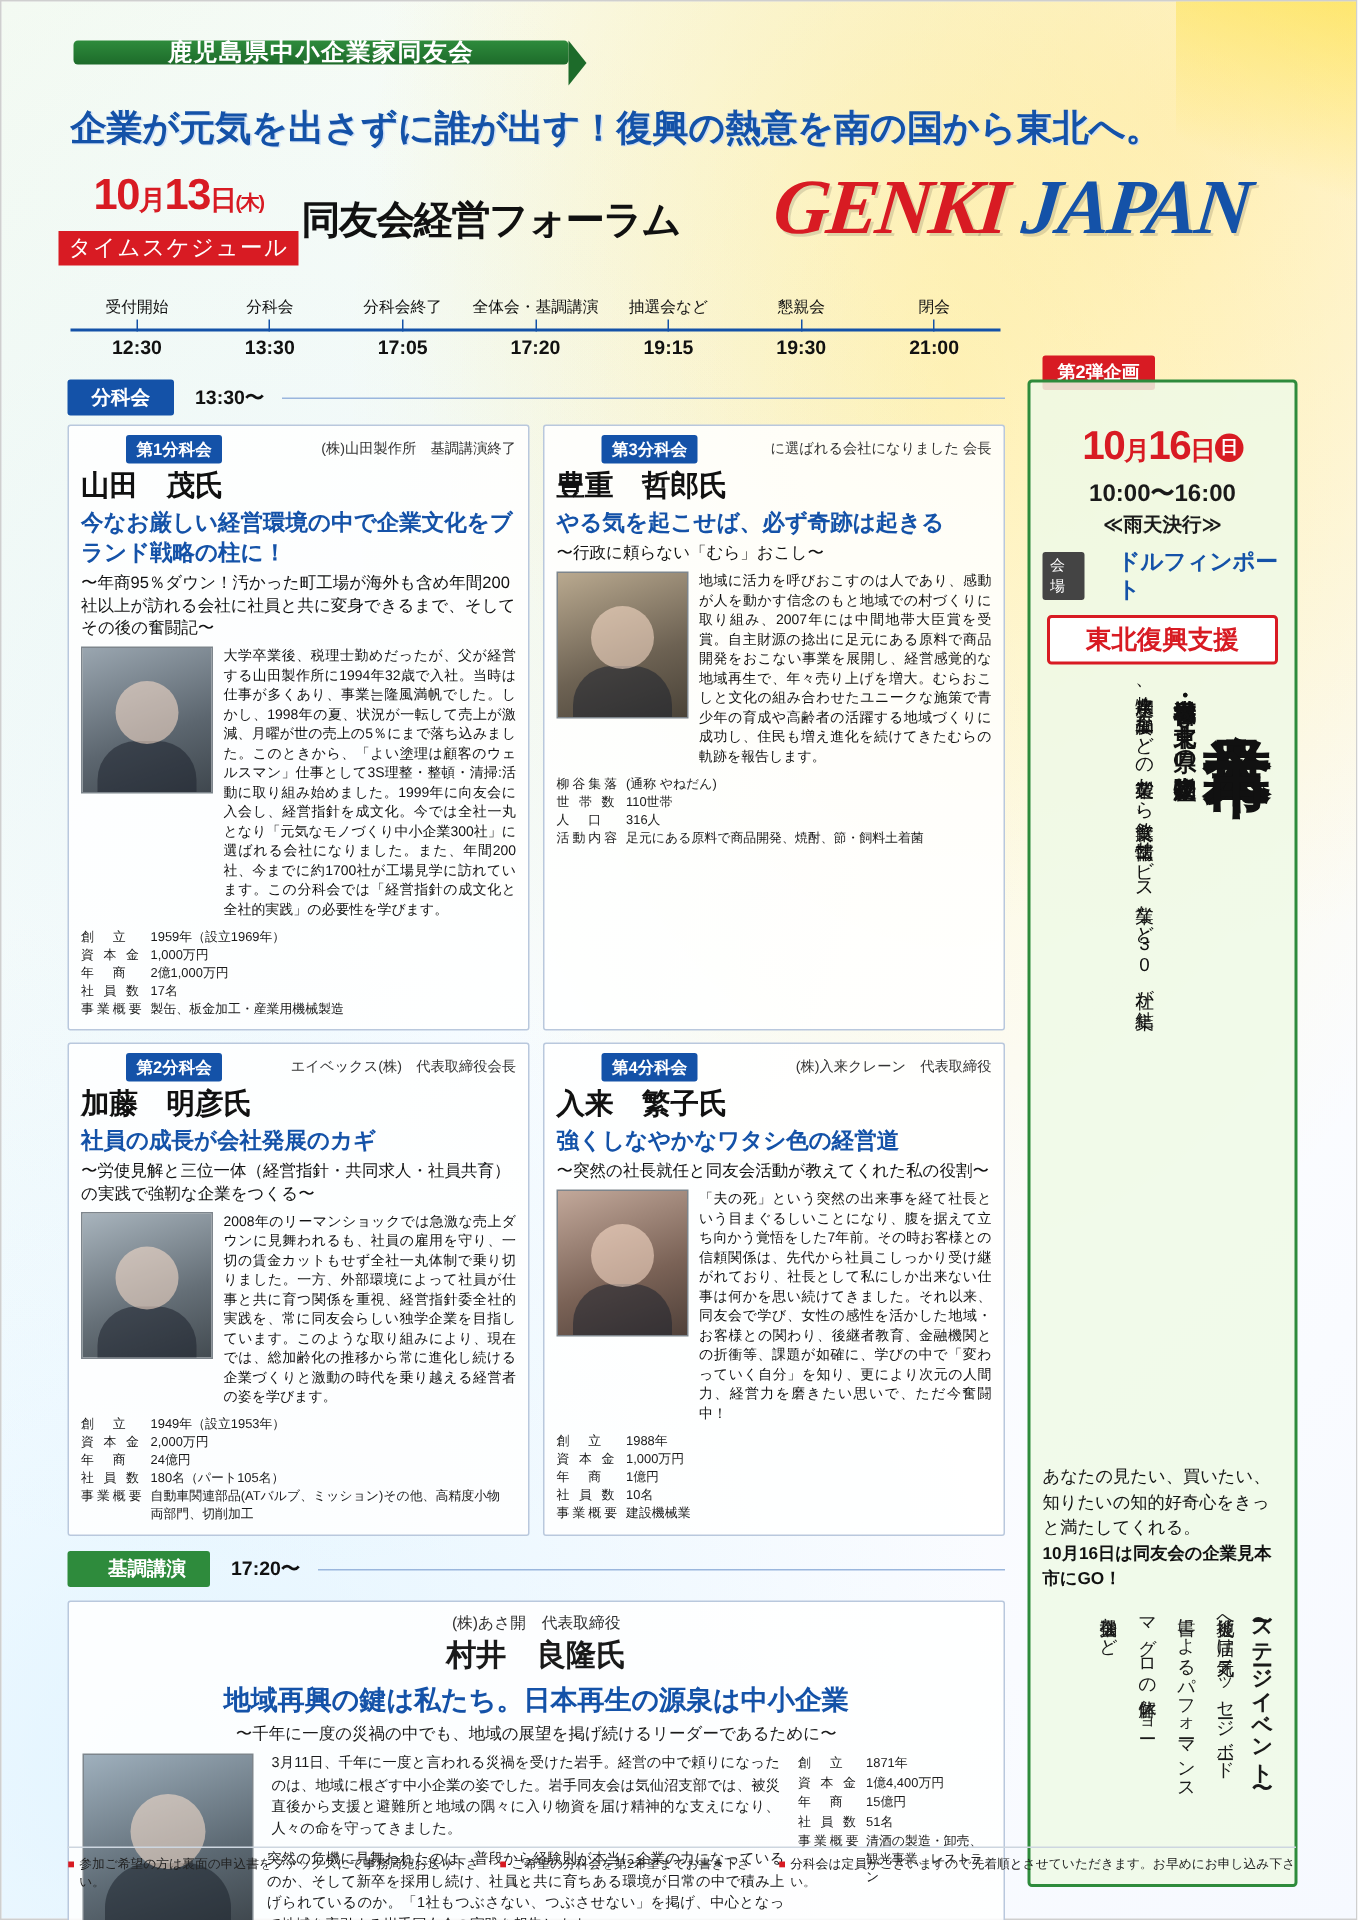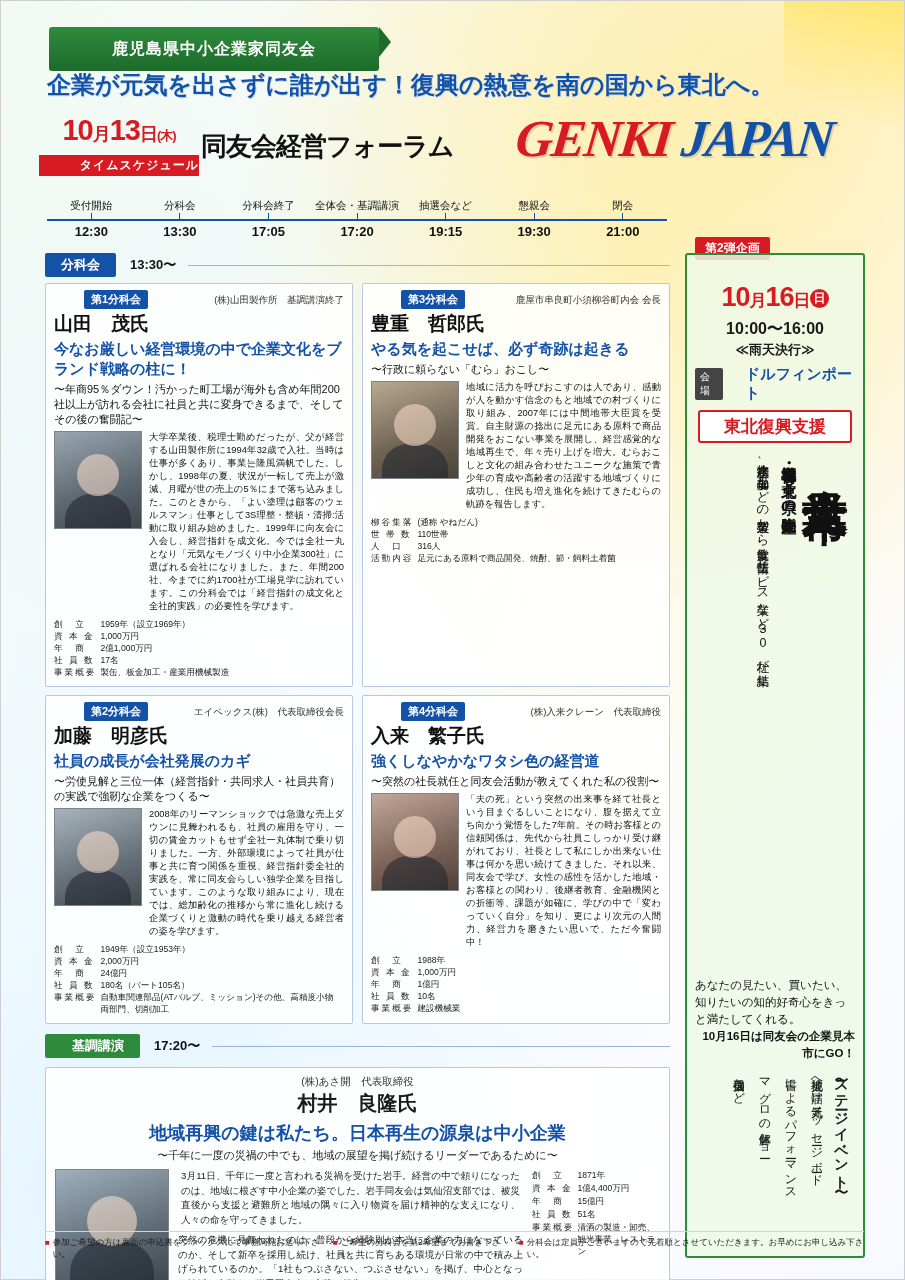--- a/index.html
+++ b/index.html
@@ -23,21 +23,21 @@
   .wash{
     position:absolute;left:0;right:0;top:0;bottom:0;
     background:
       radial-gradient(ellipse at 70% 20%, rgba(255,214,0,.18), transparent 45%),
       radial-gradient(ellipse at 20% 40%, rgba(120,200,255,.10), transparent 50%);
     pointer-events:none;
   }
 
   
   .assoc-bar{
-    position:absolute;left:48px;top:26px;width:330px;height:44px;
+    position:absolute;left:48px;top:26px;width:330px;height:16px;
     background:linear-gradient(180deg,#2e8b3c,#1d6b2a);
     border-radius:3px;
     color:#fff;font-weight:bold;font-size:16px;
     display:flex;align-items:center;justify-content:center;
     letter-spacing:1px;
   }
   .assoc-bar::after{
     content:"";position:absolute;right:-12px;top:0;border-left:12px solid #1d6b2a;
     border-top:15px solid transparent;border-bottom:15px solid transparent;
   }
@@ -50,22 +50,22 @@
 
   .datebox{
     position:absolute;left:38px;top:112px;width:160px;text-align:center;
   }
   .datebox .d1{
     color:#d81b23;font-weight:bold;font-size:29px;line-height:34px;letter-spacing:-1px;
   }
   .datebox .d1 .sm{font-size:18px;}
   .datebox .d1 .wd{font-size:13px;}
   .datebox .sched{
-    margin-top:2px;background:#d81b23;color:#fff;font-size:12px;font-weight:bold;
-    padding:2px 0;letter-spacing:1px;text-align:right;
+    margin-top:2px;background:#d81b23;color:#fff;font-size:15px;font-weight:normal;
+    padding:2px 0;letter-spacing:1px;
   }
   .forum-title{
     position:absolute;left:200px;top:128px;font-size:26px;font-weight:bold;color:#111;
     letter-spacing:-1px;
   }
   .genki{
     position:absolute;left:515px;top:108px;font-size:52px;font-weight:bold;
     font-family:"Liberation Serif",serif;font-style:italic;
     color:#d81b23;letter-spacing:-2px;
     transform:skewX(-6deg);
@@ -218,21 +218,21 @@
   }
   .v-mid{
     position:absolute;right:56px;top:2px;font-size:15px;font-weight:bold;color:#111;line-height:20px;
   }
   .v-small{
     position:absolute;right:84px;top:2px;font-size:12.5px;color:#111;line-height:17px;
   }
   .r-msg{
     font-size:11.5px;line-height:17px;margin-top:4px;color:#111;
   }
-  .r-msg .em{color:#111;font-weight:bold;text-align:right;}
+  .r-msg .em{color:#111;font-weight:bold;}
   .vert-area2{
     position:relative;height:176px;margin-top:8px;
   }
   .v2a{position:absolute;right:4px;top:0;font-size:14px;font-weight:bold;line-height:19px;}
   .v2b{position:absolute;right:30px;top:0;font-size:12px;line-height:17px;}
   .v2c{position:absolute;right:56px;top:0;font-size:12px;line-height:17px;}
   .v2d{position:absolute;right:82px;top:0;font-size:12px;line-height:17px;}
 
   
   .footer{
@@ -355,21 +355,21 @@
                   <td>製缶、板金加工・産業用機械製造</td>
                 </tr>
           </tbody>
             </table>
         </div>
       </div>
 
       <div class="card">
         <div class="chead">
           <span class="cno">第3分科会</span>
-          <span class="corg">鹿屋市串良町小須柳谷町内会 会長</span>
+          <span class="corg">に選ばれる会社になりました 会長</span>
         </div>
         <div class="cname">豊重　哲郎氏</div>
         <div class="ctitle">やる気を起こせば、必ず奇跡は起きる</div>
         <div class="csub">〜行政に頼らない「むら」おこし〜</div>
         <div class="cbody">
           <div class="photo f2"></div>
           <div class="ctext">地域に活力を呼びおこすのは人であり、感動が人を動かす信念のもと地域での村づくりに取り組み、2007年には中間地帯大臣賞を受賞。自主財源の捻出に足元にある原料で商品開発をおこない事業を展開し、経営感覚的な地域再生で、年々売り上げを増大。むらおこしと文化の組み合わせたユニークな施策で青少年の育成や高齢者の活躍する地域づくりに成功し、住民も増え進化を続けてきたむらの軌跡を報告します。</div>
         </div>
         <div class="cinfo">
           <table>

